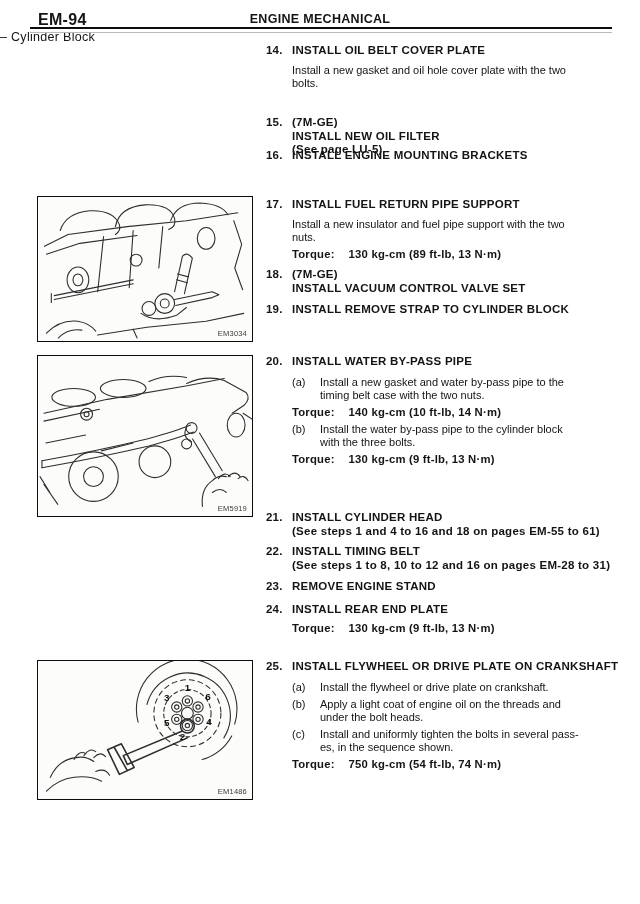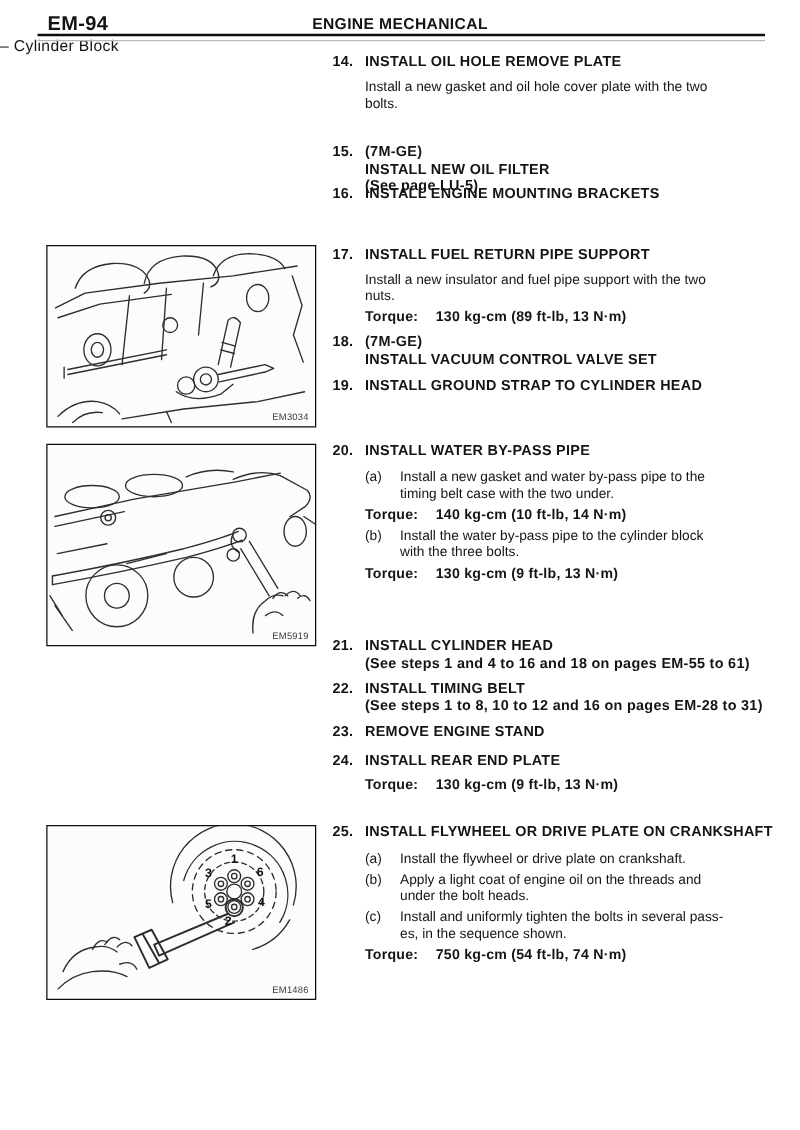--- a/index.html
+++ b/index.html
@@ -161,21 +161,21 @@
       <text class="seq" x="130" y="66" text-anchor="middle">5</text>
       <text class="seq" x="173" y="65" text-anchor="middle">4</text>
       <text class="seq" x="146" y="80" text-anchor="middle">2</text>
     </svg>
     <div class="fig-label">EM1486</div>
   </div>
 
   <div class="step" id="s14">
     <span class="num">14.</span>
     <div class="content">
-      <div class="h">INSTALL OIL HOLE REMOVE PLATE</div>
+      <div class="h">INSTALL OIL BELT COVER PLATE</div>
       <div class="body">
         <div>Install a new gasket and oil hole cover plate with the two</div>
         <div>bolts.</div>
       </div>
     </div>
   </div>
 
   <div class="step" id="s15">
     <span class="num">15.</span>
     <div class="content">
@@ -210,33 +210,33 @@
     <span class="num">18.</span>
     <div class="content">
       <div class="h">(7M-GE)</div>
       <div class="h">INSTALL VACUUM CONTROL VALVE SET</div>
     </div>
   </div>
 
   <div class="step" id="s19">
     <span class="num">19.</span>
     <div class="content">
-      <div class="h">INSTALL GROUND STRAP TO CYLINDER HEAD</div>
+      <div class="h">INSTALL REMOVE STRAP TO CYLINDER BLOCK</div>
     </div>
   </div>
 
   <div class="step" id="s20">
     <span class="num">20.</span>
     <div class="content">
       <div class="h">INSTALL WATER BY-PASS PIPE</div>
       <div class="sub" style="margin-top:7px;">
         <span class="sub-label">(a)</span>
         <div class="sub-text">
           <div>Install a new gasket and water by-pass pipe to the</div>
-          <div>timing belt case with the two under.</div>
+          <div>timing belt case with the two nuts.</div>
         </div>
       </div>
       <div class="torque">
         <span>Torque:</span><span class="tv">140 kg-cm (10 ft-lb, 14 N·m)</span>
       </div>
       <div class="sub">
         <span class="sub-label">(b)</span>
         <div class="sub-text">
           <div>Install the water by-pass pipe to the cylinder block</div>
           <div>with the three bolts.</div>

